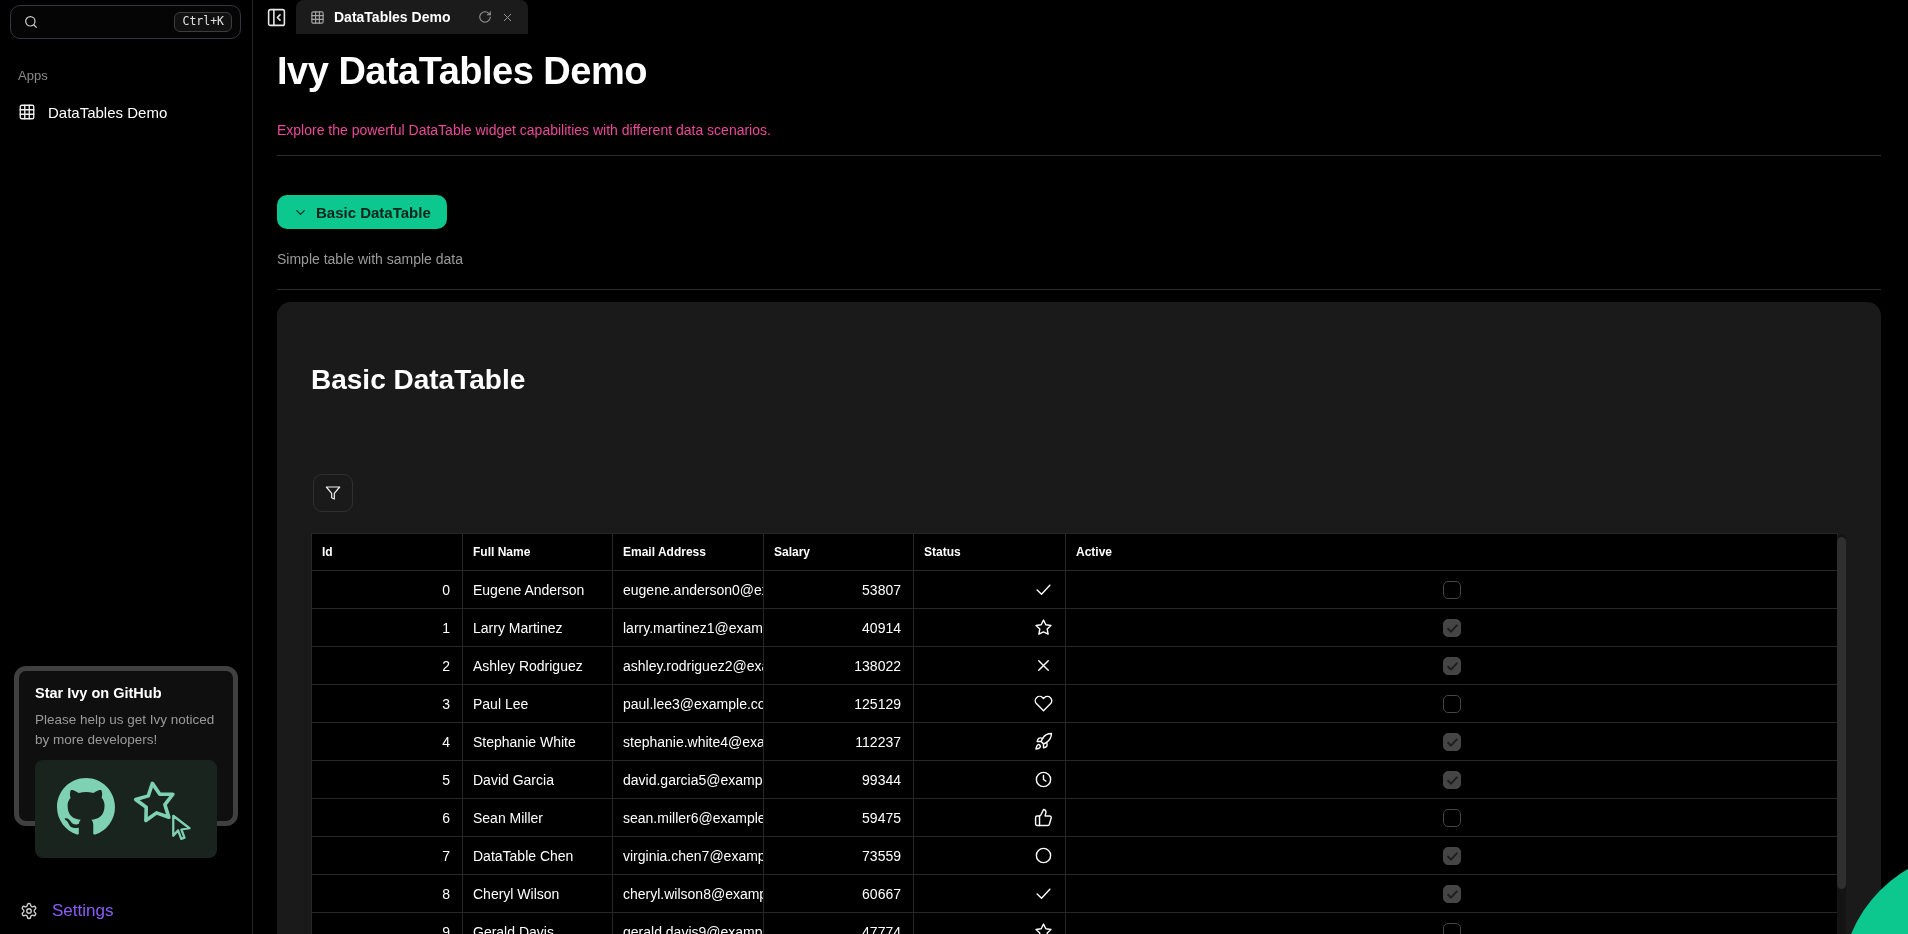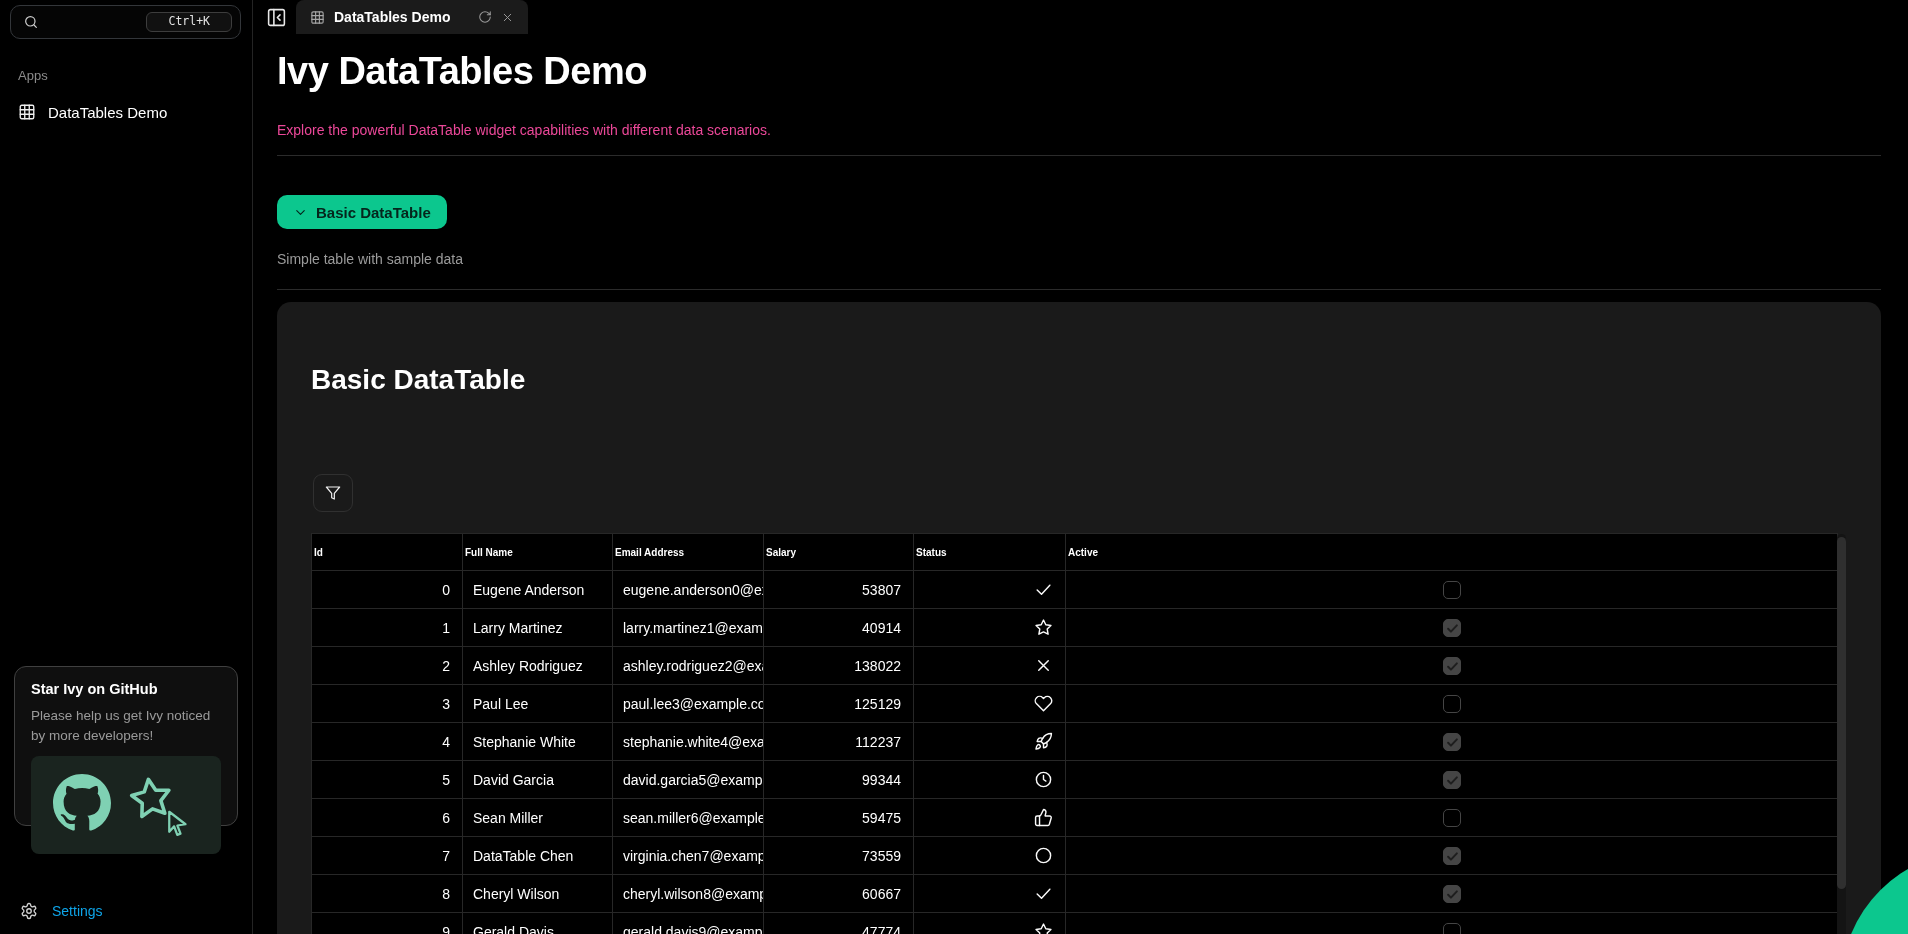--- a/index.html
+++ b/index.html
@@ -23,53 +23,53 @@
   }
   .search-box .mag { color:#cfcfcf; }
   .search-box input {
     flex:1; background:transparent; border:none; outline:none;
     color:#fff; font-size:14px; min-width:0; padding:0 8px;
     font-family:"Liberation Sans", sans-serif;
   }
   .kbd {
     font-family:"DejaVu Sans Mono", monospace; font-size:11.5px; color:#e3e3e3;
     border:1px solid #3d3d3d; background:#111; border-radius:6px;
-    padding:3px 21px; line-height:1; white-space:nowrap;
+    padding:3px 7px; line-height:1; white-space:nowrap;
   }
   .section-label { position:absolute; left:18px; top:68px; font-size:13px; color:#8b8b8b; }
   .nav-item {
     position:absolute; left:8px; top:96px; width:236px; height:32px;
     display:flex; align-items:center; gap:12px; padding:0 10px;
     border-radius:8px; cursor:pointer; color:#fff;
   }
   .nav-item .lbl { font-size:15px; font-weight:500; }
   .nav-item .nav-ic { color:#efefef; }
 
   .gh-card {
     position:absolute; left:14px; top:666px; width:224px; height:160px;
-    background:#0f0f0f; border:1px solid #404040; border-radius:12px;
+    background:#0f0f0f; border:5px solid #404040; border-radius:12px;
     padding:14px 16px;
   }
   .gh-title { font-size:14.5px; font-weight:700; color:#fff; }
   .gh-body { font-size:13.5px; color:#9a9a9a; line-height:1.45; margin-top:9px; }
   .gh-panel {
     margin-top:11px; height:98px; border-radius:8px; background:#1a241f;
     position:relative; overflow:hidden;
   }
   .gh-mark { position:absolute; left:22px; top:18px; color:#7fd1b3; }
   .gh-star { position:absolute; left:96px; top:18px; color:#7fd1b3; transform:rotate(-8deg); }
   .gh-cursor { position:absolute; left:132px; top:52px; color:#7fd1b3; }
 
   .settings-row {
     position:absolute; left:12px; top:896px; width:228px; height:30px;
     display:flex; align-items:center; gap:14px; padding:0 8px;
     cursor:pointer;
   }
   .settings-row .gear { color:#d2d2d2; }
-  .settings-row .lbl { font-size:14px; color:#0ea5e9; }
+  .settings-row .lbl { font-size:17px; color:#8b5cf6; }
 
   
   .main { position:absolute; left:253px; top:0; width:1655px; height:934px; }
   .tabbar { position:absolute; left:0; top:0; width:100%; height:34px; background:#000; }
   .collapse-btn {
     position:absolute; left:11px; top:5px; width:24px; height:24px;
     color:#e8e8e8; cursor:pointer; display:flex; align-items:center; justify-content:center;
   }
   .tab {
     position:absolute; left:43px; top:0; width:232px; height:34px;
@@ -109,22 +109,22 @@
     background:#1a1a1a; border:1px solid #303030; border-radius:9px;
     color:#f0f0f0; display:flex; align-items:center; justify-content:center; cursor:pointer;
   }
 
   
   .tbl-wrap { position:absolute; left:34px; top:231px; width:1526px; }
   table { border-collapse:collapse; table-layout:fixed; width:1526px; background:#000; }
   col.c0{width:151px} col.c1{width:150px} col.c2{width:151px} col.c3{width:150px} col.c4{width:152px} col.c5{width:772px}
   th, td { border:1px solid #272727; overflow:hidden; white-space:nowrap; }
   th {
-    height:37px; font-size:10px; font-weight:700; color:#fff;
-    text-align:left; padding:0 2px;
+    height:37px; font-size:12px; font-weight:700; color:#fff;
+    text-align:left; padding:0 10px;
   }
   td { height:38px; font-size:14px; color:#fff; padding:0 10px; }
   td.num { text-align:right; padding-right:12px; }
   td.status { text-align:right; padding-right:12px; }
   td.status .sic { display:inline-block; vertical-align:middle; color:#fafafa; }
   td.active-cell { text-align:center; }
   .checkbox {
     display:inline-block; width:18px; height:18px; border-radius:5px;
     border:1.5px solid #454545; vertical-align:middle; position:relative; cursor:pointer;
   }

